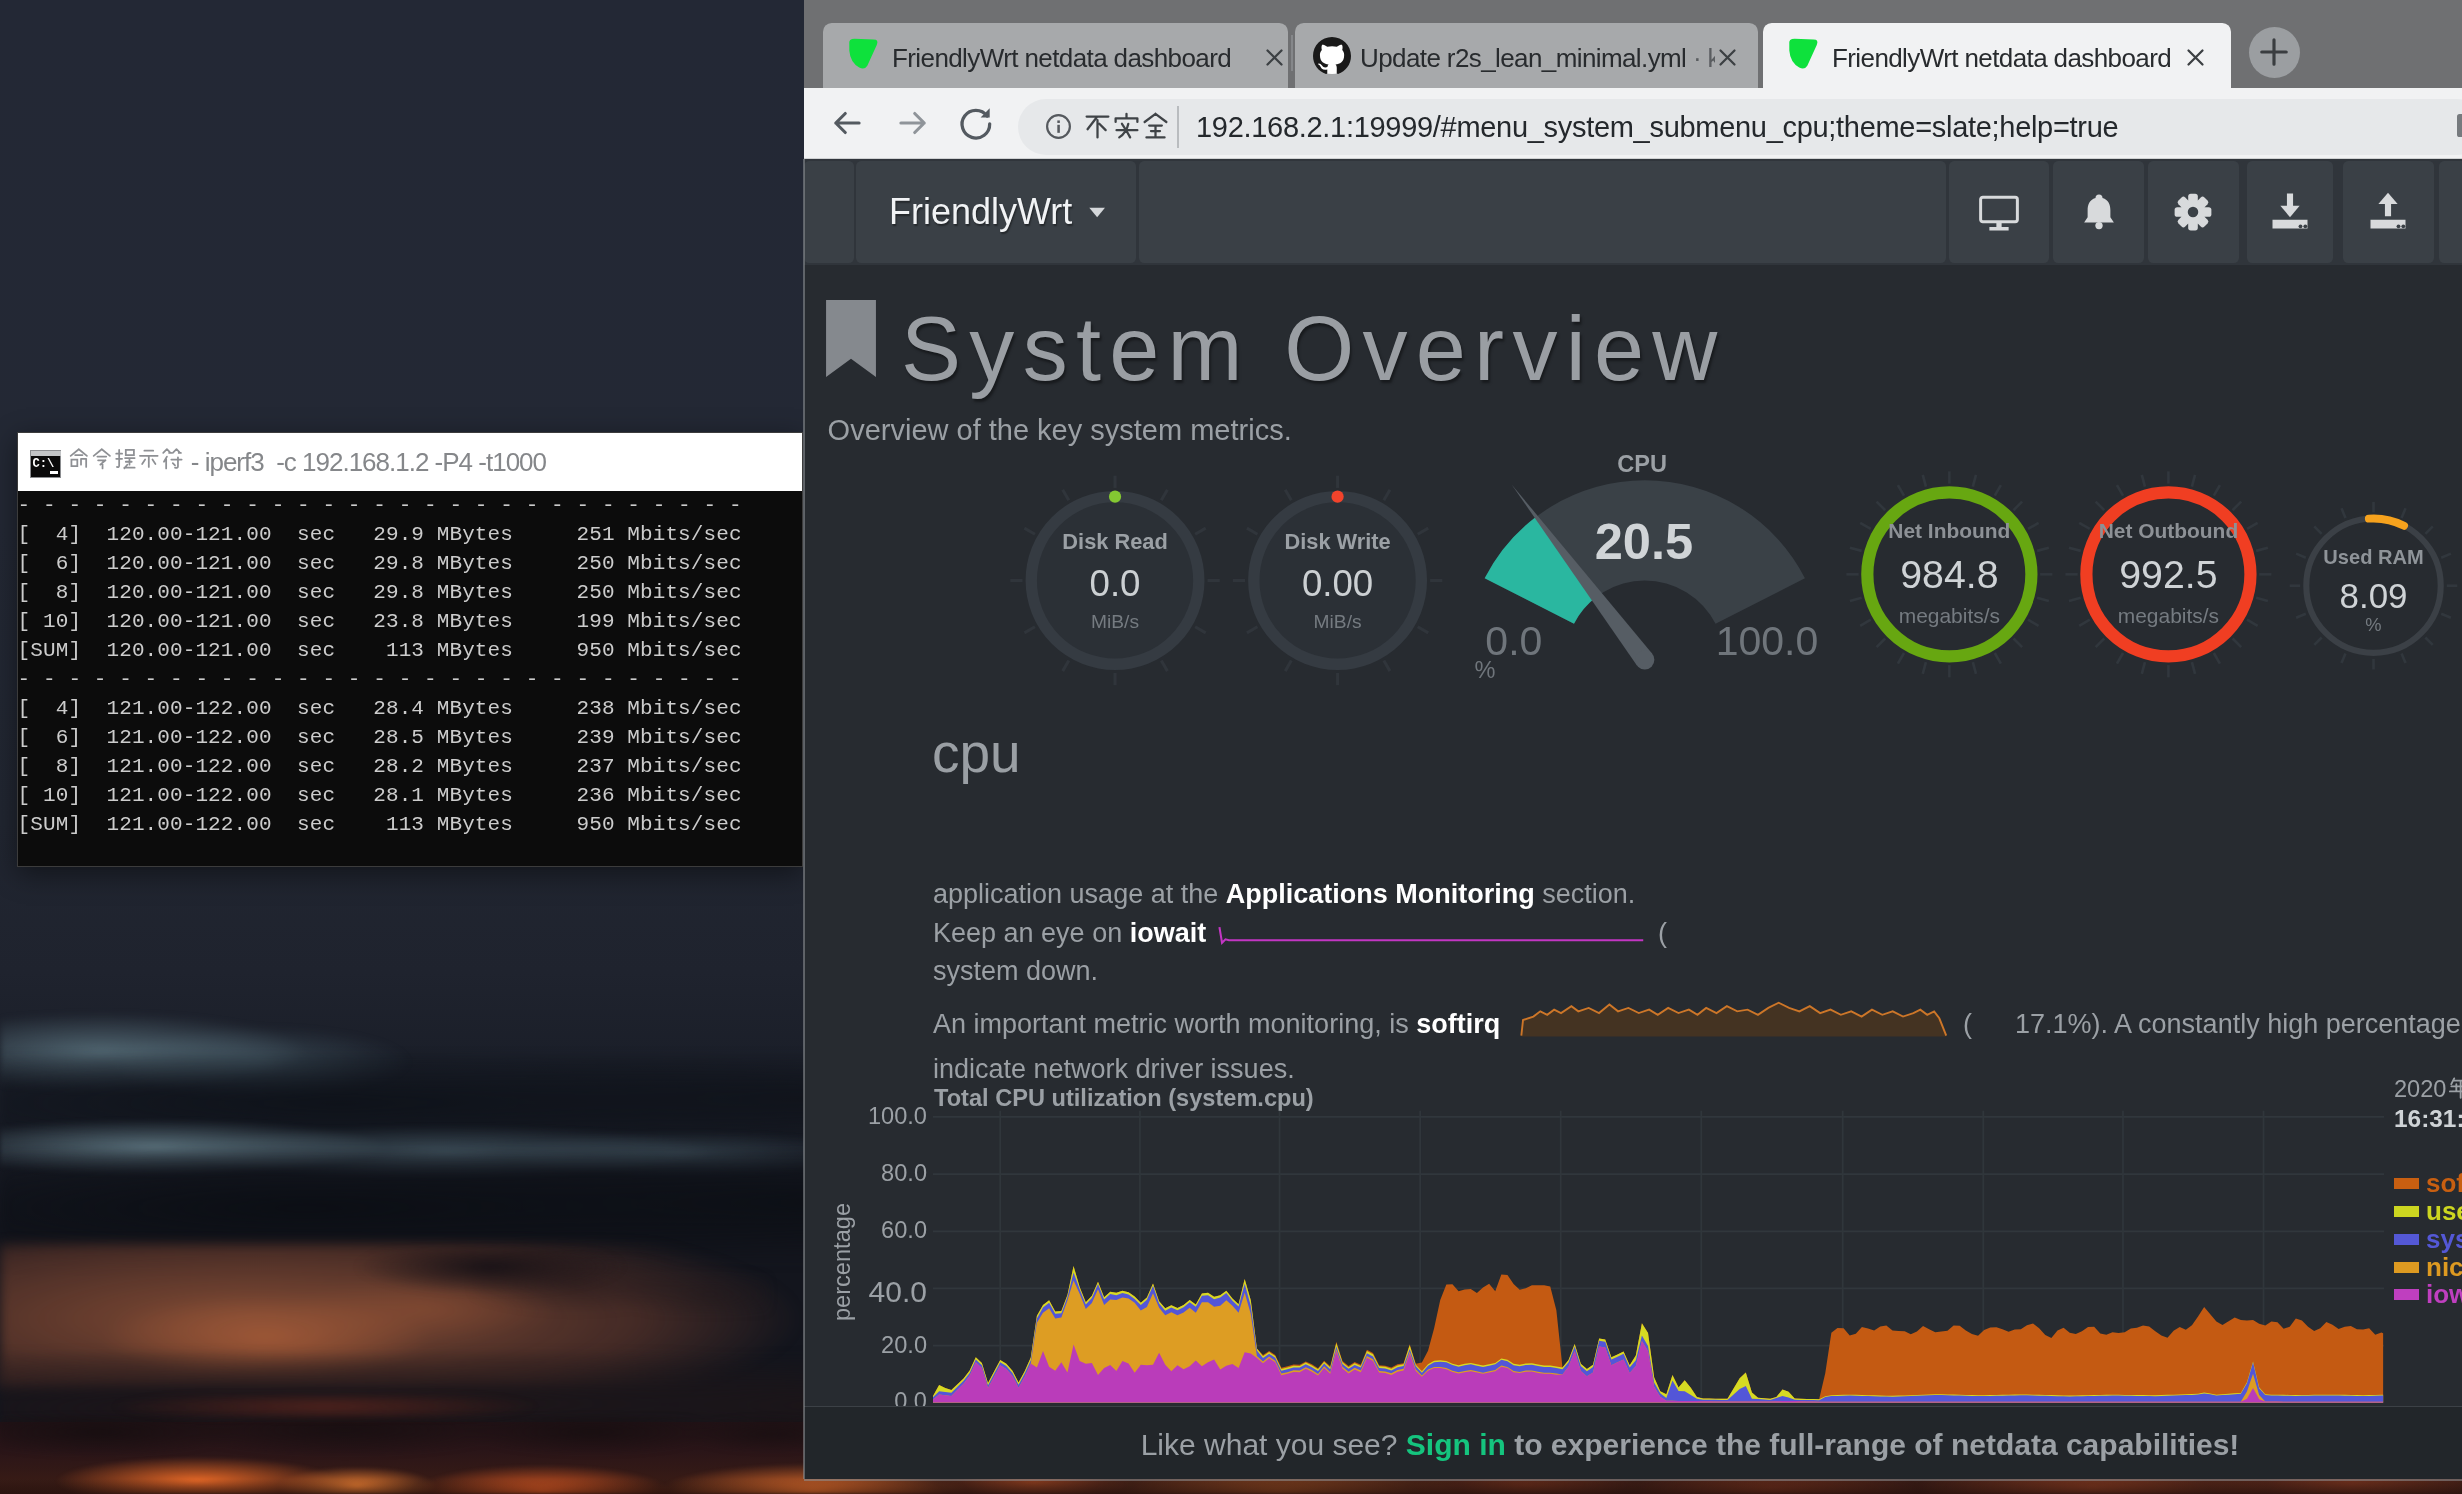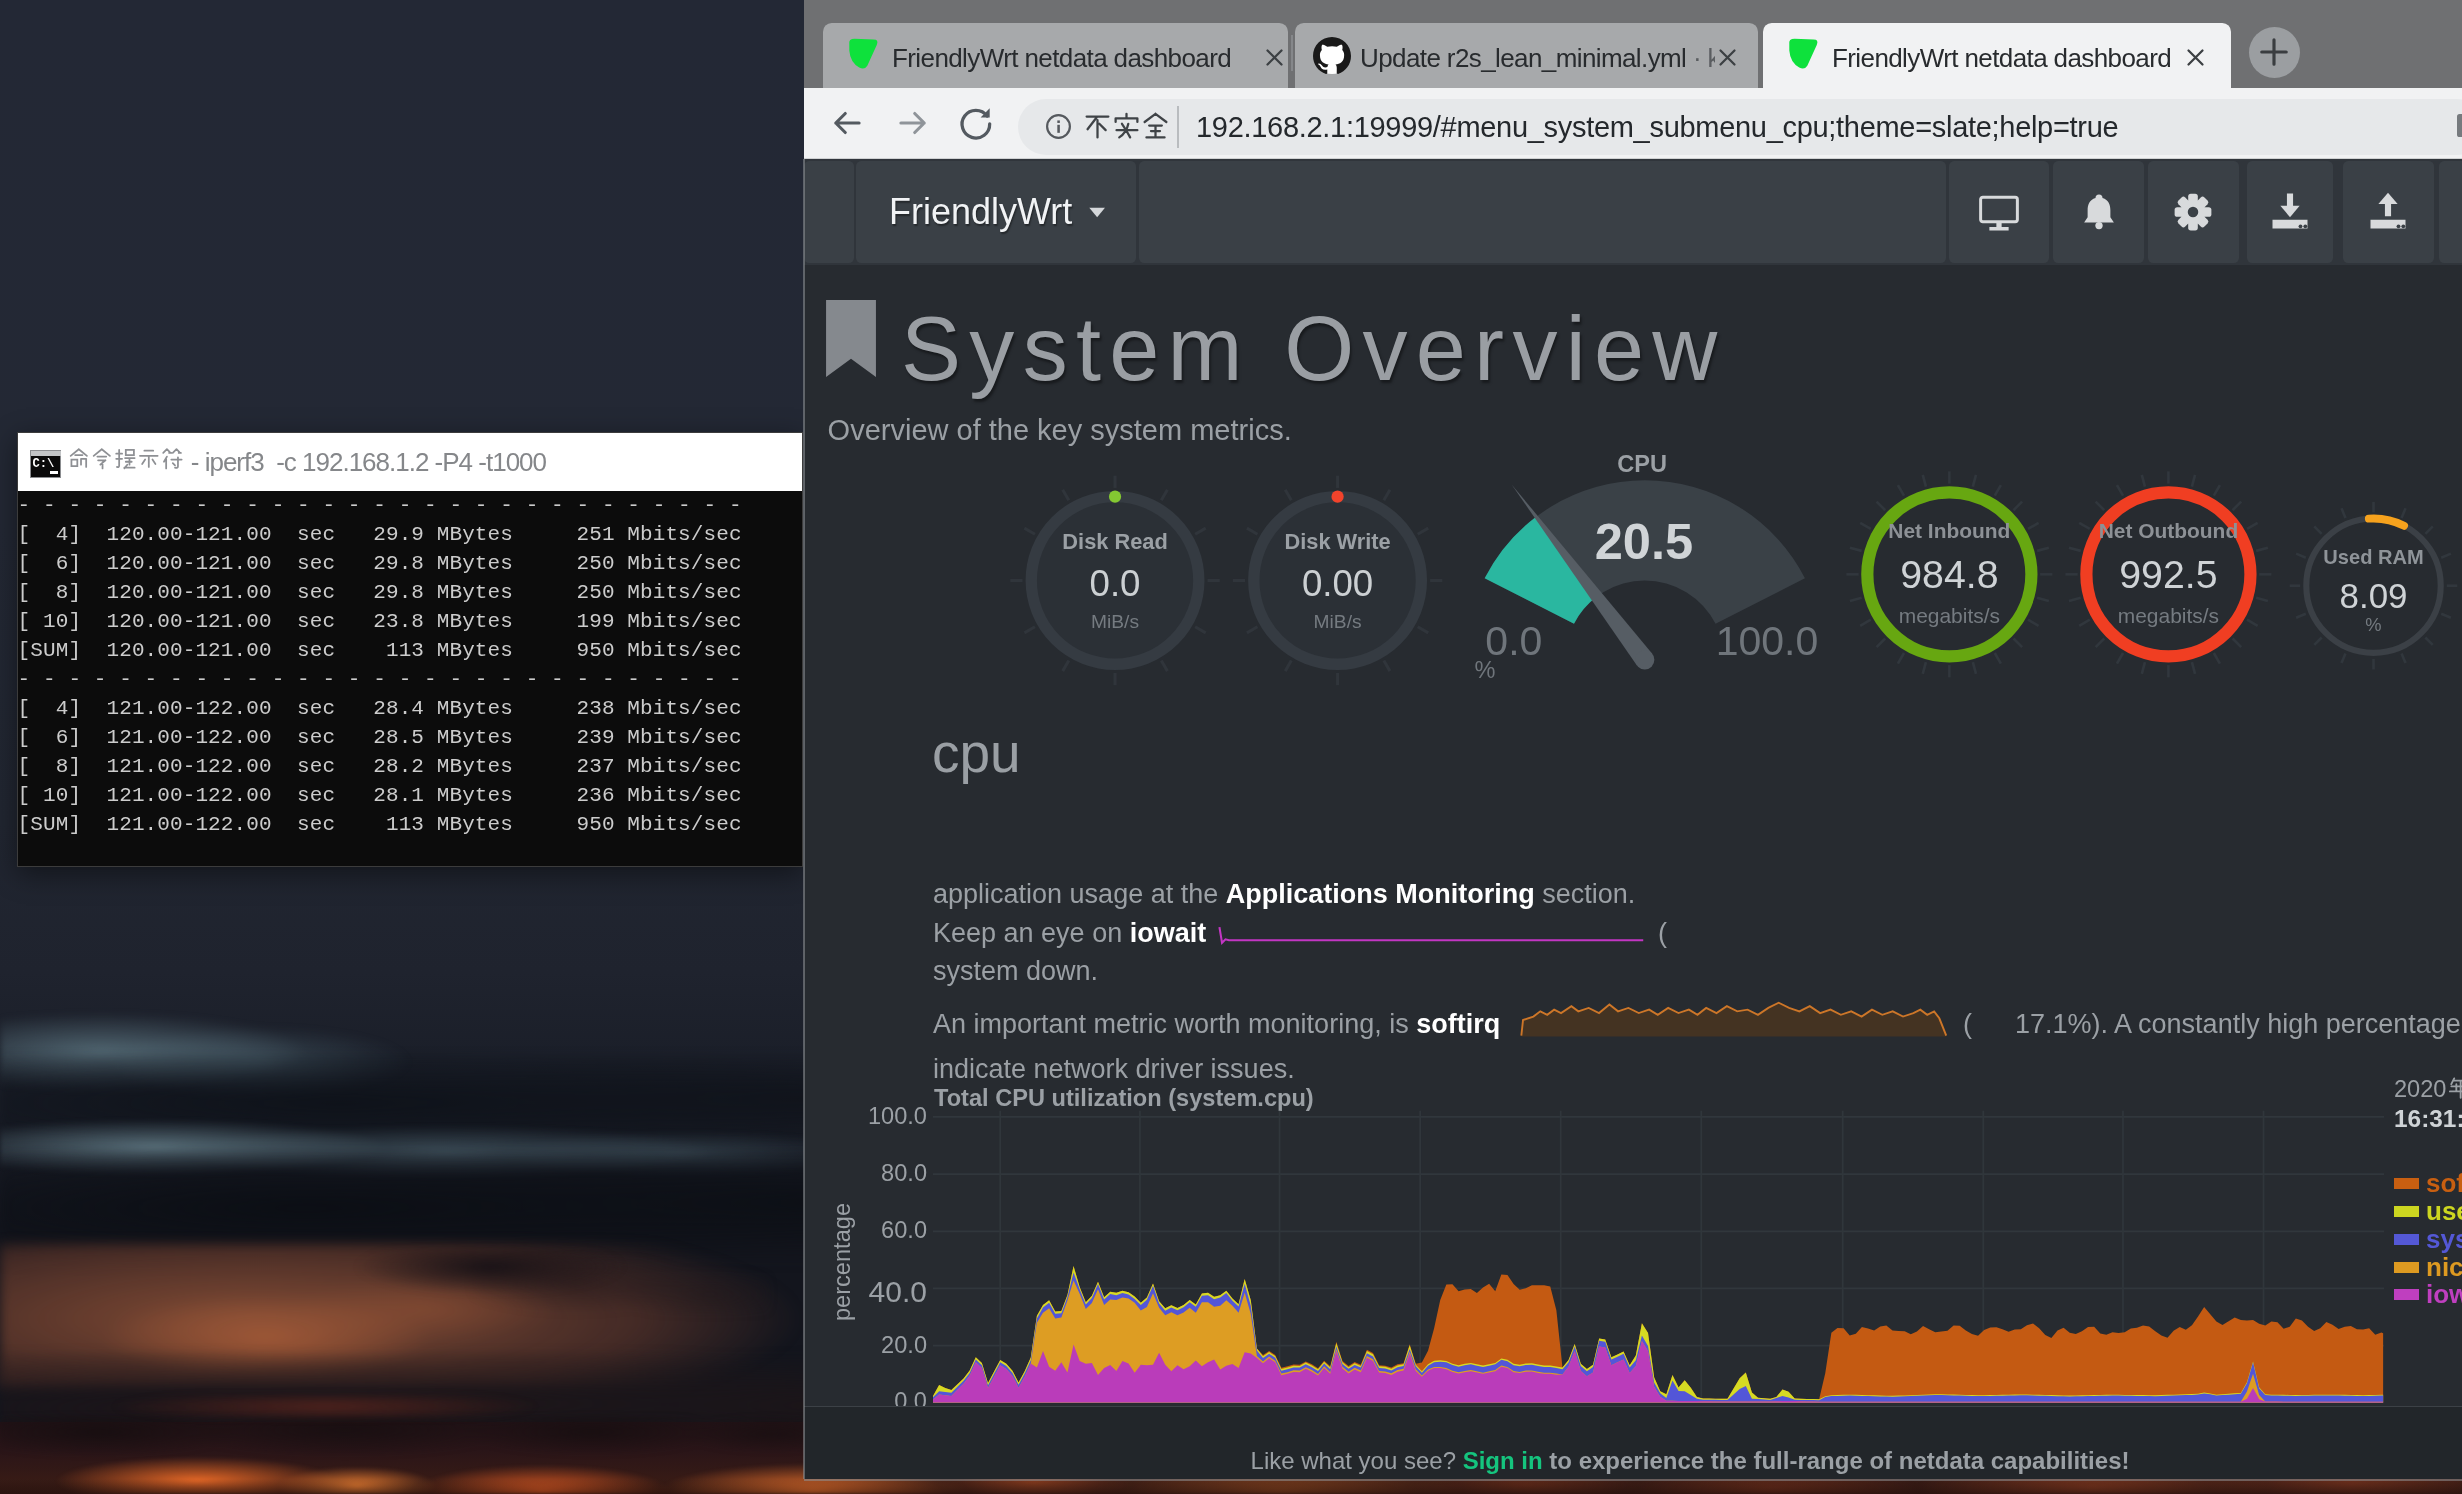--- a/index.html
+++ b/index.html
@@ -427,19 +427,19 @@
   <div style="position:absolute;left:1590px;top:1289px;width:25px;height:10.5px;background:#bf3fbf;"></div>
   <div style="position:absolute;left:1622px;top:1279px;font-size:26px;font-weight:bold;color:#bf3fbf;white-space:nowrap;">iowait</div>
   <div style="position:absolute;left:1590px;top:1076px;font-size:23.6px;color:#9ba0a5;white-space:nowrap;">2020<svg class="cjk" viewBox="0 0 32 32" width="23" height="23" style="vertical-align:-2.6px;">
           <g fill="none" stroke="#9ba0a5" stroke-width="2.6" stroke-linecap="round">
             <path d="M10,2 l-4,8 M10,5 h16 M13,10 v9 M6,13 h19 M4,20 h25 M19,6 v23"></path>
           </g>
         </svg>3</div>
   <div style="position:absolute;left:1590px;top:1105px;font-size:24.4px;font-weight:bold;color:#cfd3d6;white-space:nowrap;">16:31:26</div>
 
   <div id="footer">
-        <div style="position:absolute;left:275px;top:21px;width:1222px;text-align:center;font-size:24px;color:#9ba0a5;white-space:nowrap;margin-top:19px;">Like what you see? <b style="color:#15c47e;">Sign in</b> <b>to experience the full-range of netdata capabilities!</b></div>
+        <div style="position:absolute;left:275px;top:21px;width:1222px;text-align:center;font-size:30px;color:#9ba0a5;white-space:nowrap;">Like what you see? <b style="color:#15c47e;">Sign in</b> <b>to experience the full-range of netdata capabilities!</b></div>
       </div>
 </div>
 <div id="winborder"></div>
 <div id="winborderb"></div>
 </div>
 
 
 </body></html>

